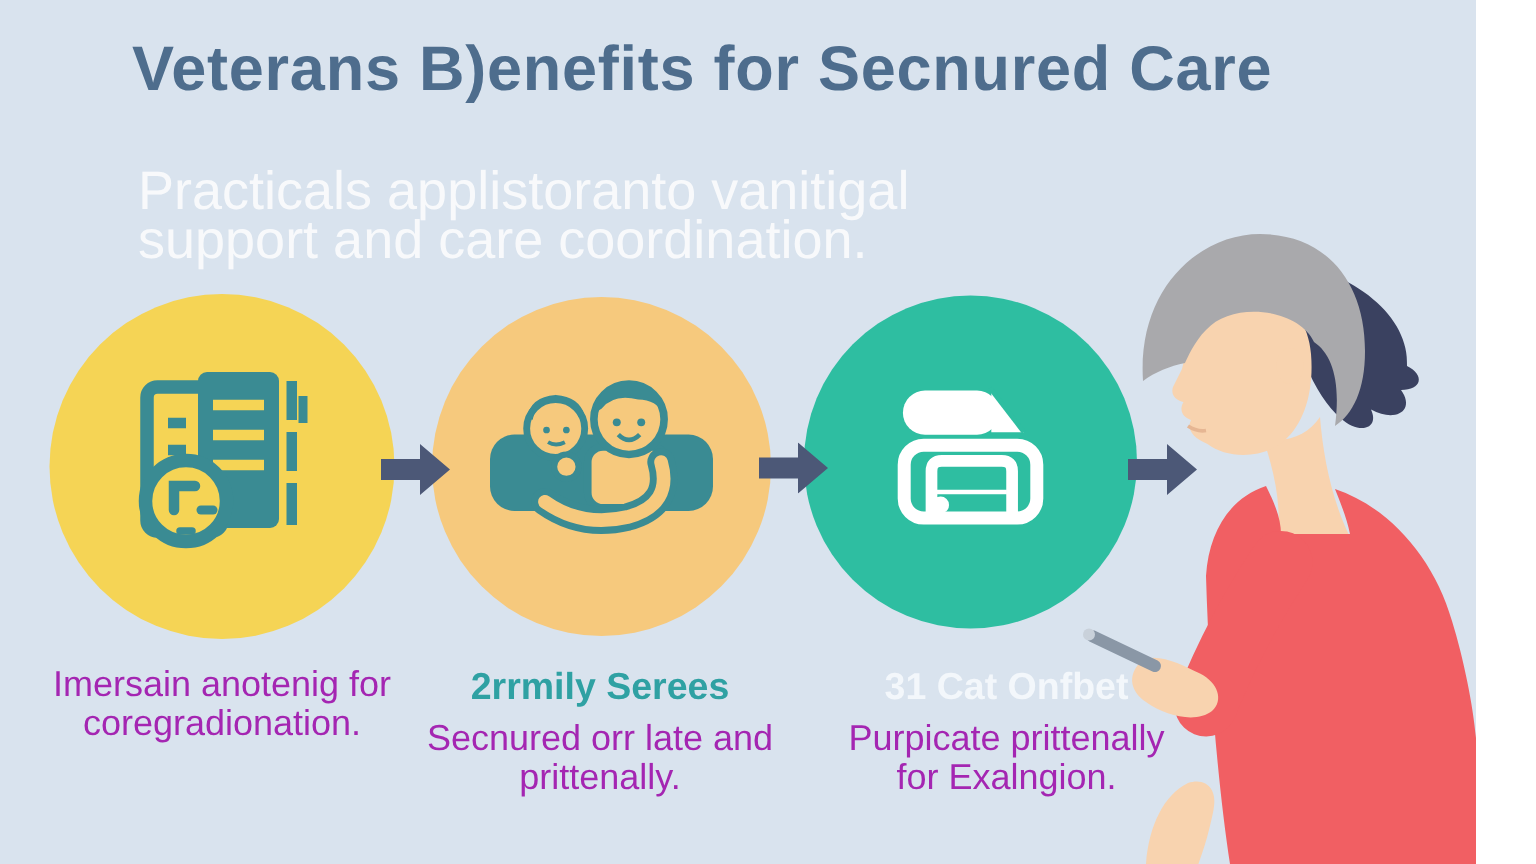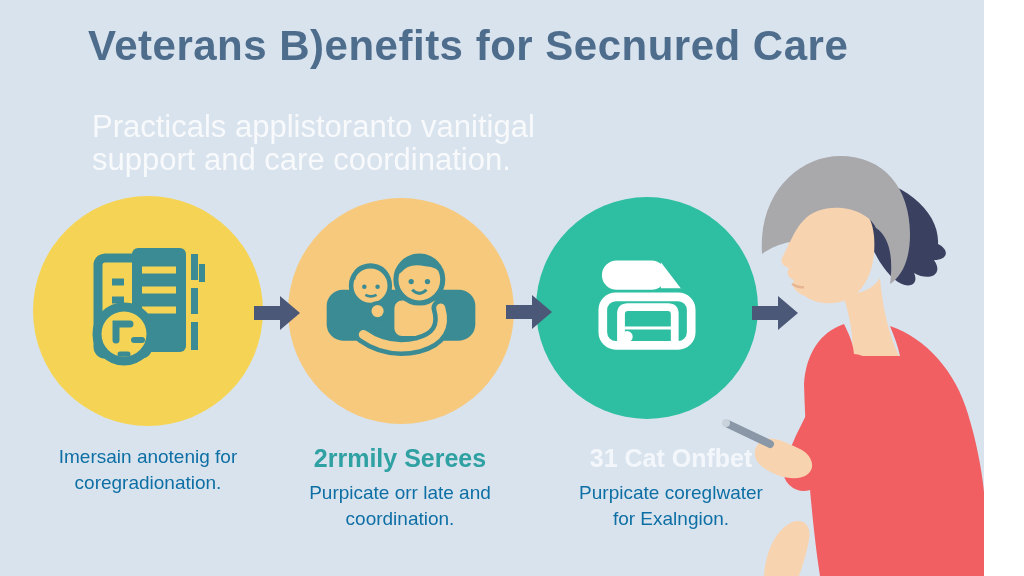--- a/index.html
+++ b/index.html
@@ -10,21 +10,21 @@
     background:var(--background,#D9E3EE);
     font-family:"Liberation Sans", sans-serif;
   }
   .title{
     position:absolute;left:88px;top:22px;margin:0;
     font-size:42px;font-weight:700;letter-spacing:.5px;
     color:var(--title-text,#4E6D8D);
   }
   .subtitle{
     position:absolute;left:92px;top:110px;
-    font-size:31px;line-height:33px;font-weight:400;
+    font-size:36px;line-height:33px;font-weight:400;
     color:#FFFFFF;opacity:.82;
   }
   .subtitle span{display:block;}
   .circle{
     position:absolute;border-radius:50%;
     display:flex;align-items:center;justify-content:center;
   }
   .circle-1{left:33px;top:196px;width:230px;height:230px;}
   .circle-2{left:288px;top:198px;width:226px;height:226px;}
   .circle-3{left:536px;top:197px;width:222px;height:222px;}
@@ -36,22 +36,22 @@
   .label{
     position:absolute;top:444px;width:260px;text-align:center;
   }
   .label-1{left:18px;}
   .label-2{left:270px;}
   .label-3{left:541px;}
   .label h2{
     margin:0 0 7px 0;font-size:25px;font-weight:700;
   }
   .label p{
-    margin:0;font-size:19px;line-height:26px;font-weight:400;
-    color:#0369a1;opacity:.95;
+    margin:0;font-size:24px;line-height:26px;font-weight:400;
+    color:#a21caf;opacity:.95;
   }
   .label p span{display:block;}
   .woman{position:absolute;right:0;top:140px;z-index:1;}
 </style>
 </head>
 <body>
 
 <div class="canvas">
 
   <h1 class="title">Veterans B)enefits for Secnured Care</h1>
@@ -127,28 +127,28 @@
 
   <div class="label label-1">
     <p>
       <span>Imersain anotenig for</span>
       <span>coregradionation.</span>
     </p>
   </div>
   <div class="label label-2">
     <h2 style="color: rgb(47, 161, 163);">2rrmily Serees</h2>
     <p>
-      <span>Purpicate orr late and</span>
-      <span>coordination.</span>
+      <span>Secnured orr late and</span>
+      <span>prittenally.</span>
     </p>
   </div>
   <div class="label label-3">
     <h2 style="color: rgb(243, 247, 251);">31 Cat Onfbet</h2>
     <p>
-      <span>Purpicate coreglwater</span>
+      <span>Purpicate prittenally</span>
       <span>for Exalngion.</span>
     </p>
   </div>
 
   <svg class="woman" width="280" height="436" viewBox="0 0 280 436">
     <path d="M148,34 C200,40 236,72 234,104 C246,110 244,120 230,120 C240,134 226,142 210,133 C216,146 202,150 190,139 C172,123 158,92 148,34 Z" style="fill:var(--ponytail-navy)"></path>
     <path d="M138,152 C146,176 150,196 148,218 L196,218 C184,194 178,164 176,138 C168,150 154,156 138,152 Z" style="fill:var(--skin)"></path>
     <path d="M92,68 C86,84 87,96 84,106 L78,118 C76,124 81,127 85,128 C82,133 84,138 90,140 C87,146 91,152 101,156 C114,166 138,166 152,154 C166,142 172,120 170,96 C168,70 150,54 126,52 C108,52 98,58 92,68 Z" style="fill:var(--skin)"></path>
     <path d="M88,144 Q94,148 100,147" fill="none" stroke="#E6B693" stroke-width="2.5"></path>
     <path d="M58,114 C54,52 96,16 136,16 C180,16 206,48 206,94 C206,120 198,136 186,144 C190,114 184,96 172,88 C162,66 118,60 100,80 C92,88 88,98 86,102 C76,104 66,108 58,114 Z" style="fill:var(--hair-gray)"></path>

